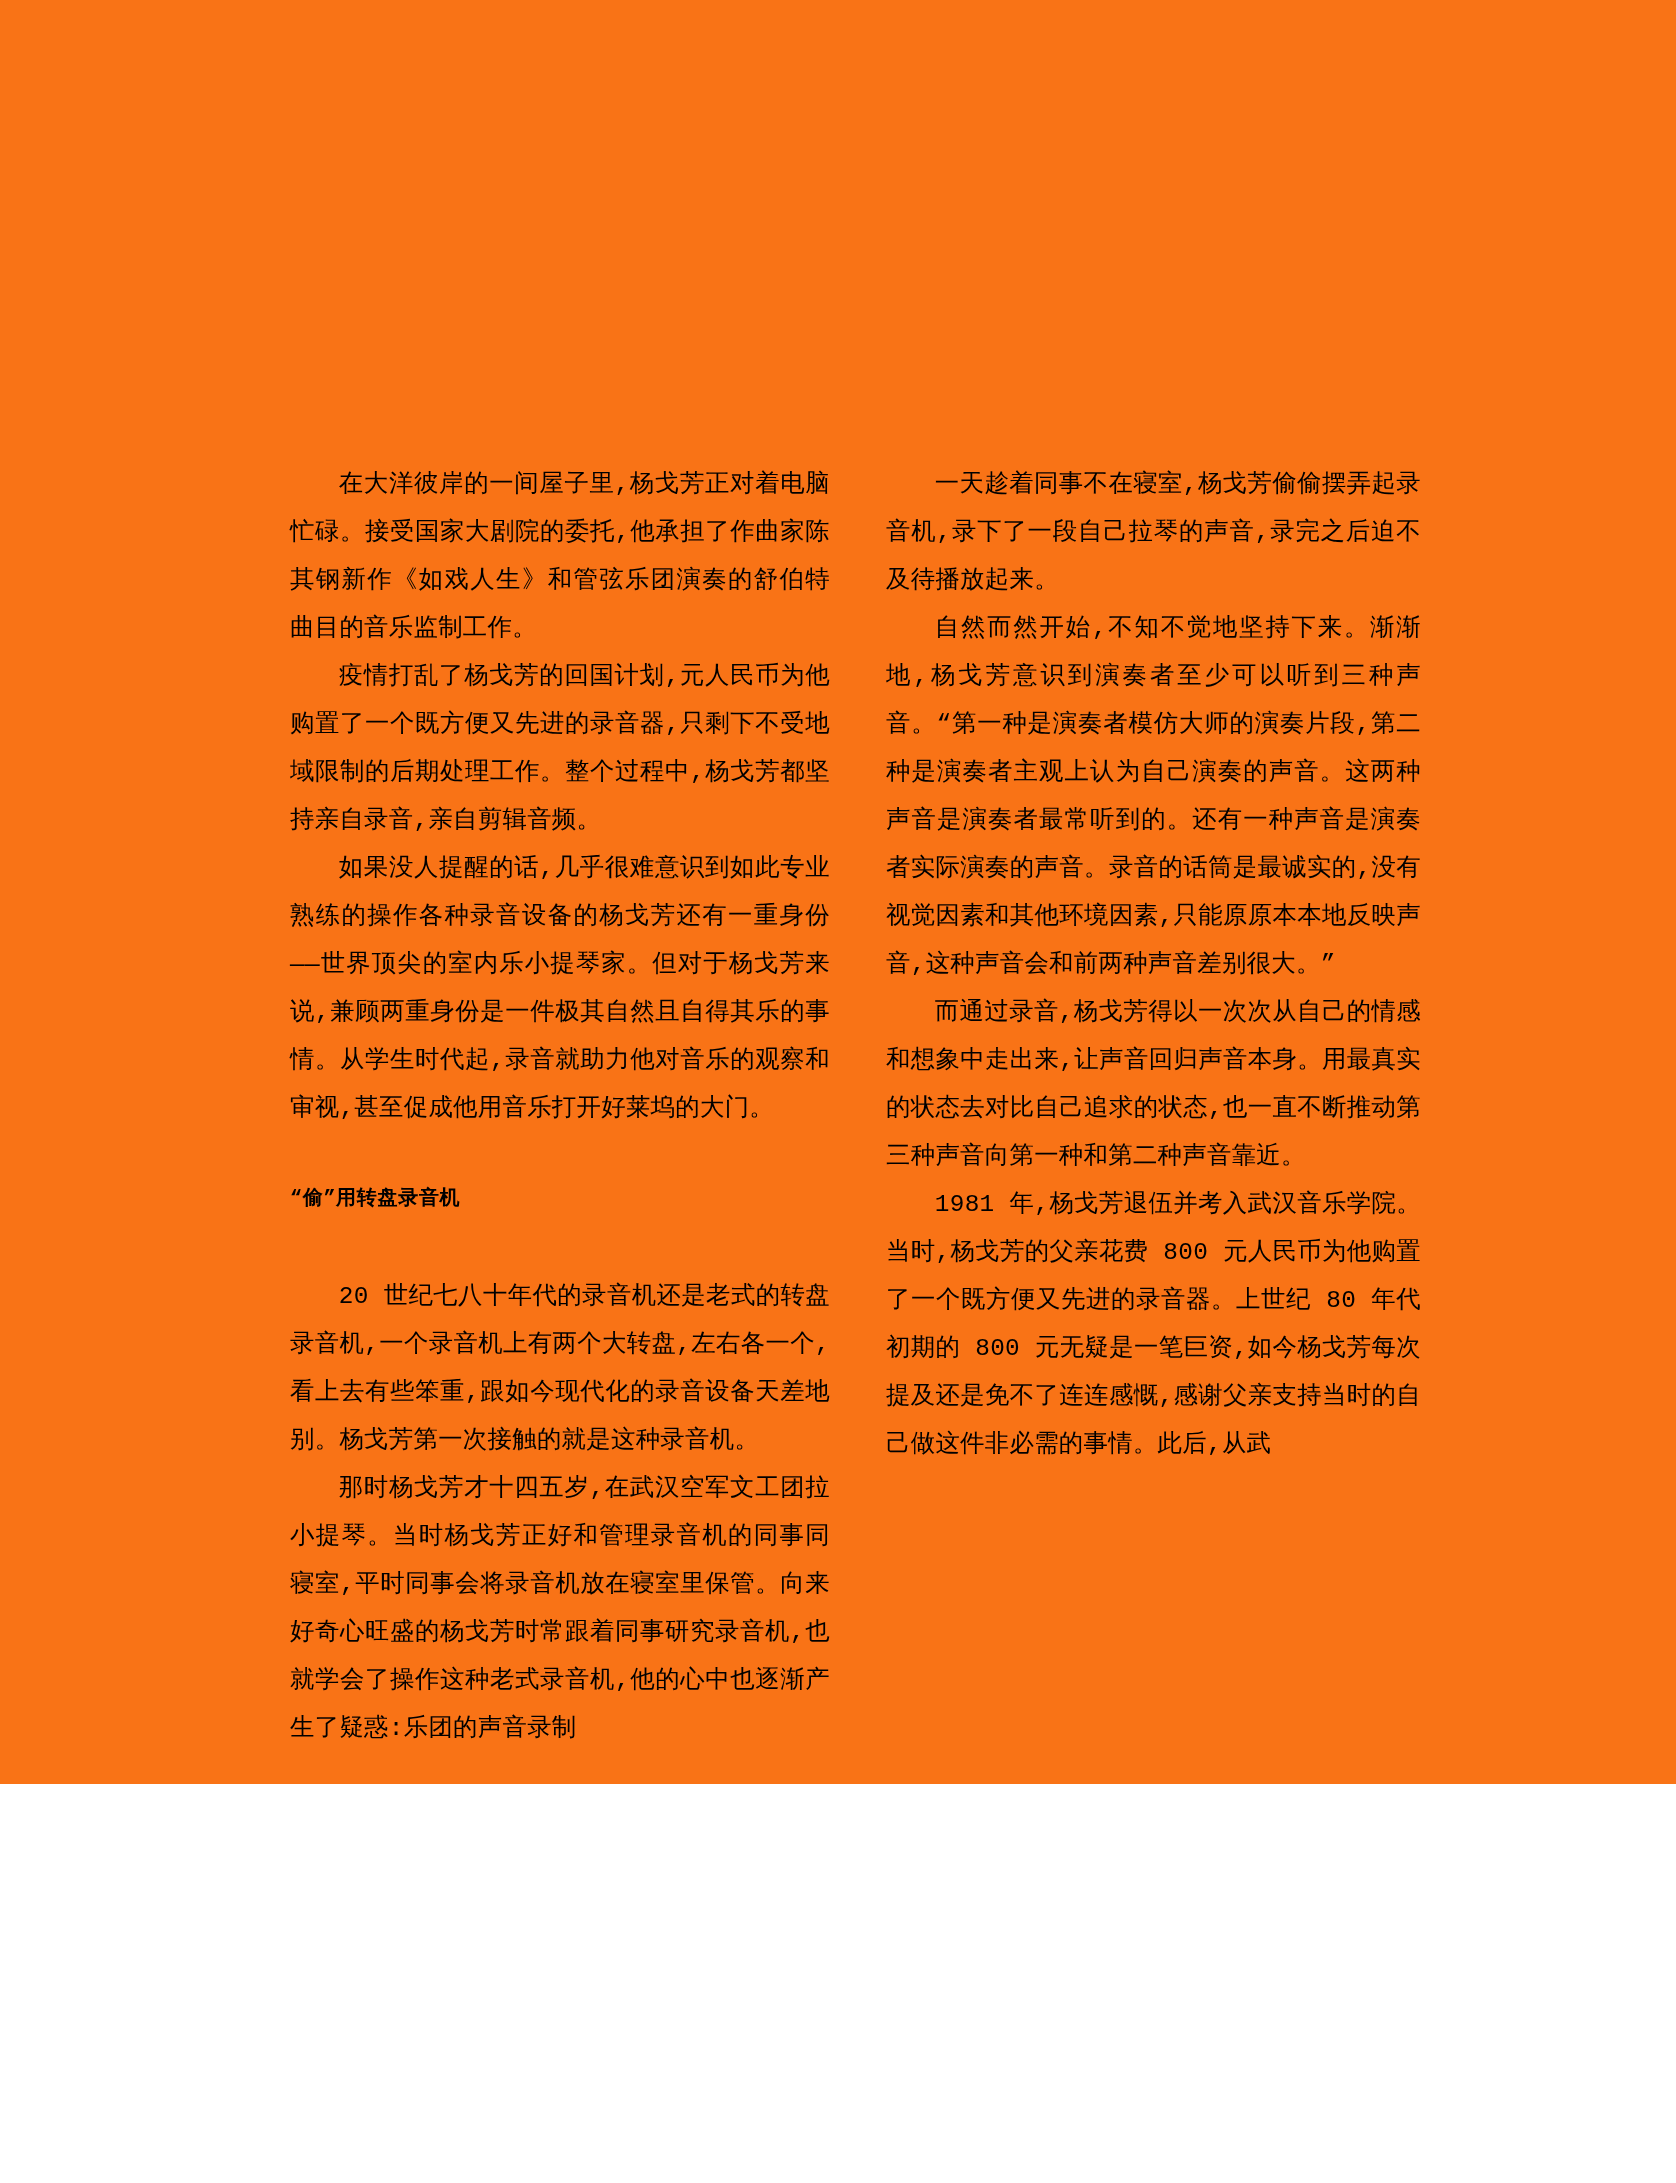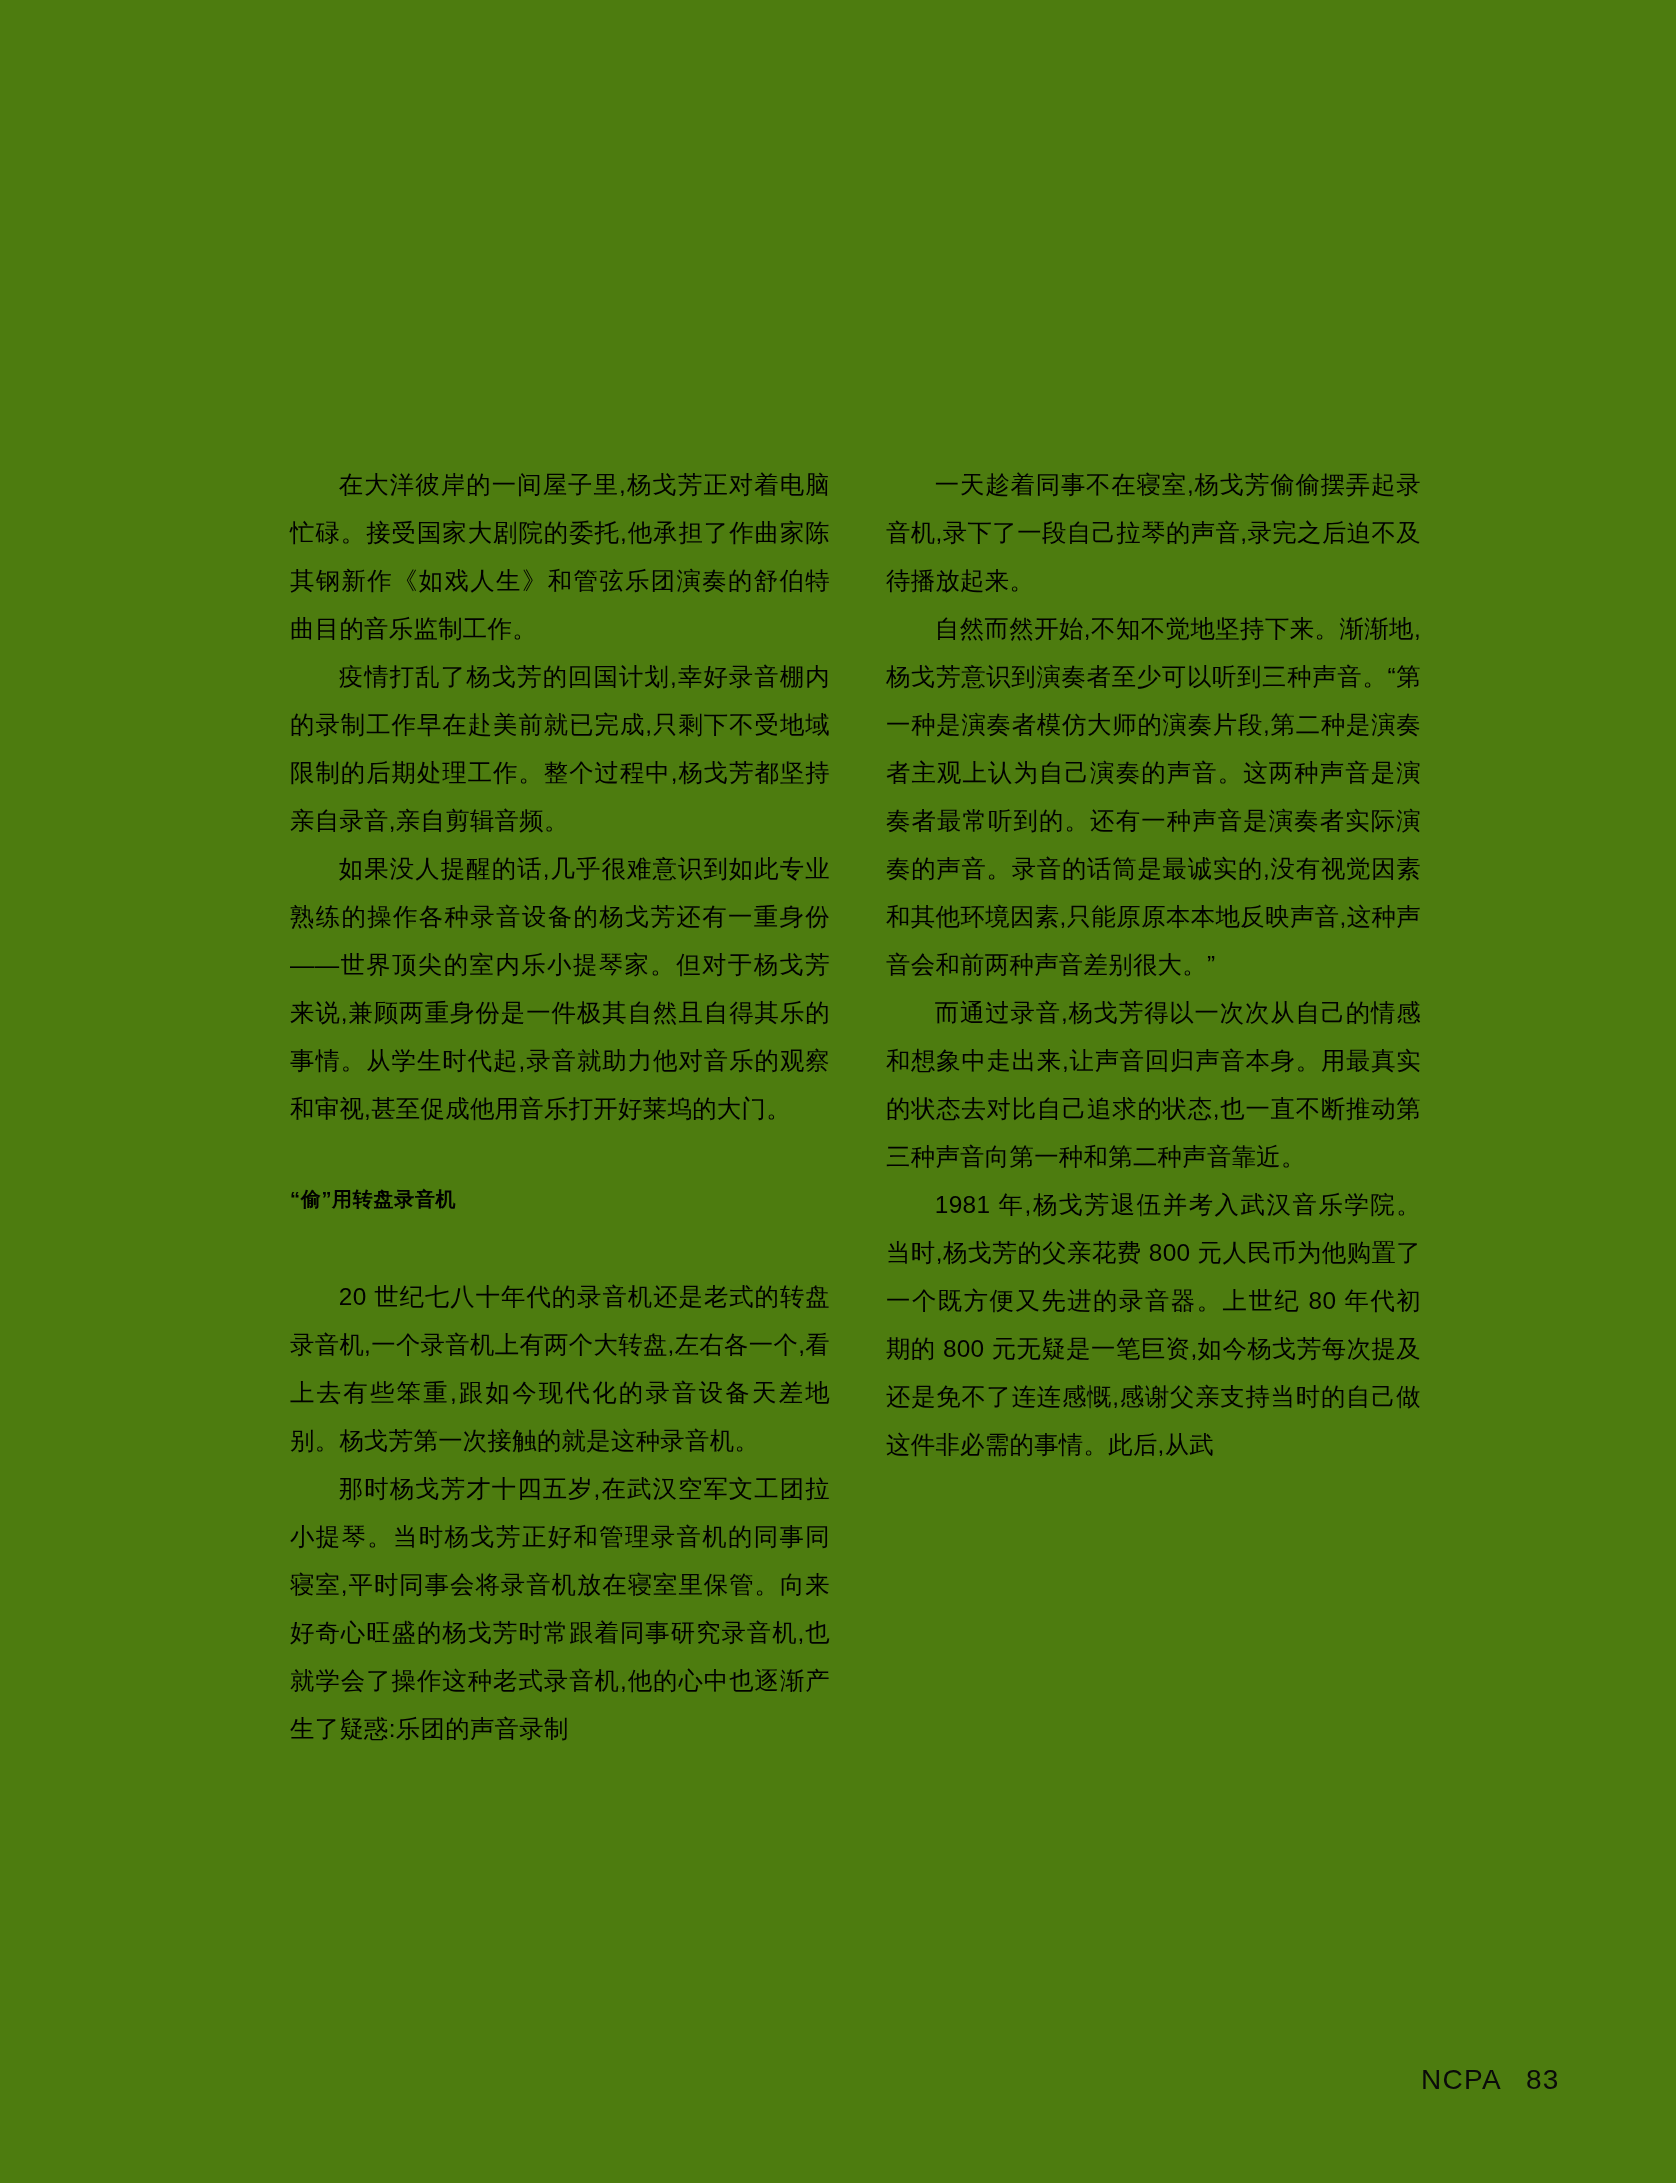--- a/index.html
+++ b/index.html
@@ -3,24 +3,24 @@
 <meta charset="utf-8">
 <style>
   html, body {
     margin: 0;
     padding: 0;
     background: #ffffff;
   }
   .page {
     position: relative;
     width: 1676px;
-    height: 2183px;
-    background: #4d7c0f;
+    height: 1784px;
+    background: #f97316;
     overflow: hidden;
-    font-family: Liberation Sans, sans-serif;
+    font-family: Liberation Mono, monospace;
     color: #000000;
   }
   .col {
     position: absolute;
     top: 461px;
     width: 540px;
     font-size: 24.4px;
     line-height: 48px;
     font-weight: 300;
     text-align: justify;
@@ -59,21 +59,21 @@
   }
   .footer .page-num { margin-left: 24px; }
 </style>
 </head>
 <body>
 
 <div class="page">
 
   <div class="col col-left">
     <p>在大洋彼岸的一间屋子里,杨戈芳正对着电脑忙碌。接受国家大剧院的委托,他承担了作曲家陈其钢新作《如戏人生》和管弦乐团演奏的舒伯特曲目的音乐监制工作。</p>
-    <p>疫情打乱了杨戈芳的回国计划,幸好录音棚内的录制工作早在赴美前就已完成,只剩下不受地域限制的后期处理工作。整个过程中,杨戈芳都坚持亲自录音,亲自剪辑音频。</p>
+    <p>疫情打乱了杨戈芳的回国计划,元人民币为他购置了一个既方便又先进的录音器,只剩下不受地域限制的后期处理工作。整个过程中,杨戈芳都坚持亲自录音,亲自剪辑音频。</p>
     <p>如果没人提醒的话,几乎很难意识到如此专业熟练的操作各种录音设备的杨戈芳还有一重身份——世界顶尖的室内乐小提琴家。但对于杨戈芳来说,兼顾两重身份是一件极其自然且自得其乐的事情。从学生时代起,录音就助力他对音乐的观察和审视,甚至促成他用音乐打开好莱坞的大门。</p>
     <h2>“偷”用转盘录音机</h2>
     <p>20 世纪七八十年代的录音机还是老式的转盘录音机,一个录音机上有两个大转盘,左右各一个,看上去有些笨重,跟如今现代化的录音设备天差地别。杨戈芳第一次接触的就是这种录音机。</p>
     <p>那时杨戈芳才十四五岁,在武汉空军文工团拉小提琴。当时杨戈芳正好和管理录音机的同事同寝室,平时同事会将录音机放在寝室里保管。向来好奇心旺盛的杨戈芳时常跟着同事研究录音机,也就学会了操作这种老式录音机,他的心中也逐渐产生了疑惑:乐团的声音录制</p>
   </div>
 
   <div class="col col-right">
     <p>一天趁着同事不在寝室,杨戈芳偷偷摆弄起录音机,录下了一段自己拉琴的声音,录完之后迫不及待播放起来。</p>
     <p>自然而然开始,不知不觉地坚持下来。渐渐地,杨戈芳意识到演奏者至少可以听到三种声音。“第一种是演奏者模仿大师的演奏片段,第二种是演奏者主观上认为自己演奏的声音。这两种声音是演奏者最常听到的。还有一种声音是演奏者实际演奏的声音。录音的话筒是最诚实的,没有视觉因素和其他环境因素,只能原原本本地反映声音,这种声音会和前两种声音差别很大。”</p>
     <p>而通过录音,杨戈芳得以一次次从自己的情感和想象中走出来,让声音回归声音本身。用最真实的状态去对比自己追求的状态,也一直不断推动第三种声音向第一种和第二种声音靠近。</p>

